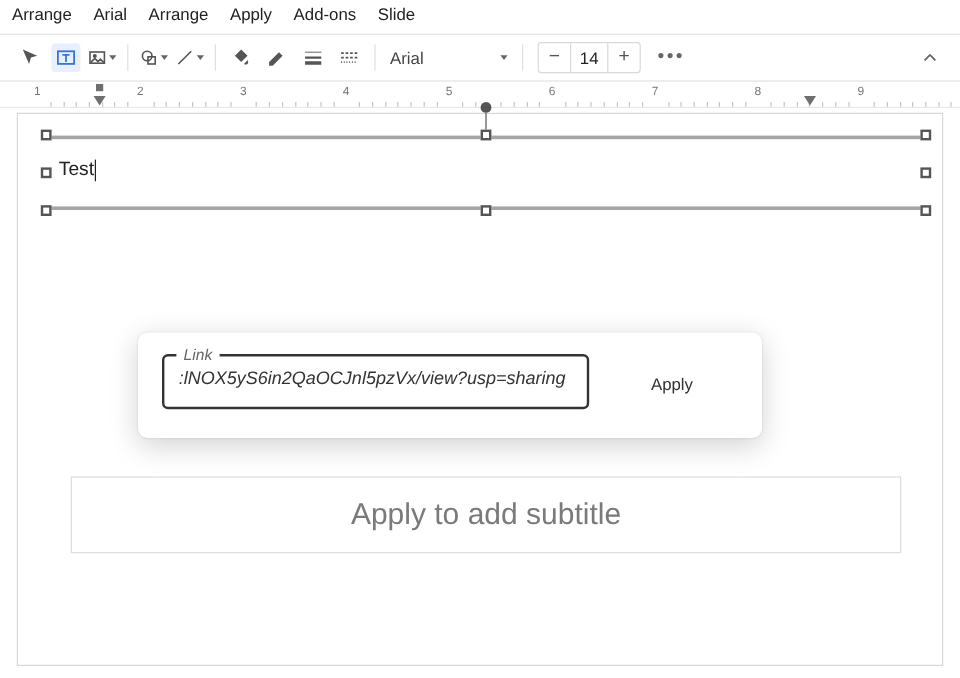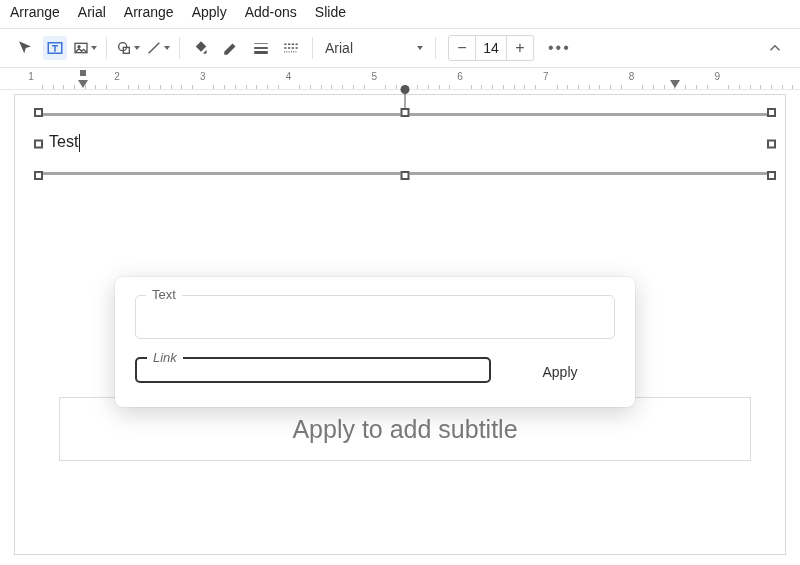--- a/index.html
+++ b/index.html
@@ -267,27 +267,24 @@
     </div>
   </div>
 
   <div class="slide">
     <div class="subtitle-box">
       <span>Apply to add subtitle</span>
     </div>
   </div>
 
   <div class="popup">
-    <div class="fieldset">
-      <div class="legend">Text</div>
-      <div class="input-line"></div>
-    </div>
     <div class="link-row">
       <div class="fieldset focused">
         <div class="legend">Link</div>
+        <div class="input-line">:lNOX5yS6in2QaOCJnl5pzVx/view?usp=sharing</div>
       </div>
       <div class="apply-btn">
         <span>Apply</span>
       </div>
     </div>
   </div>
 
 </div>
 
 </body></html>

